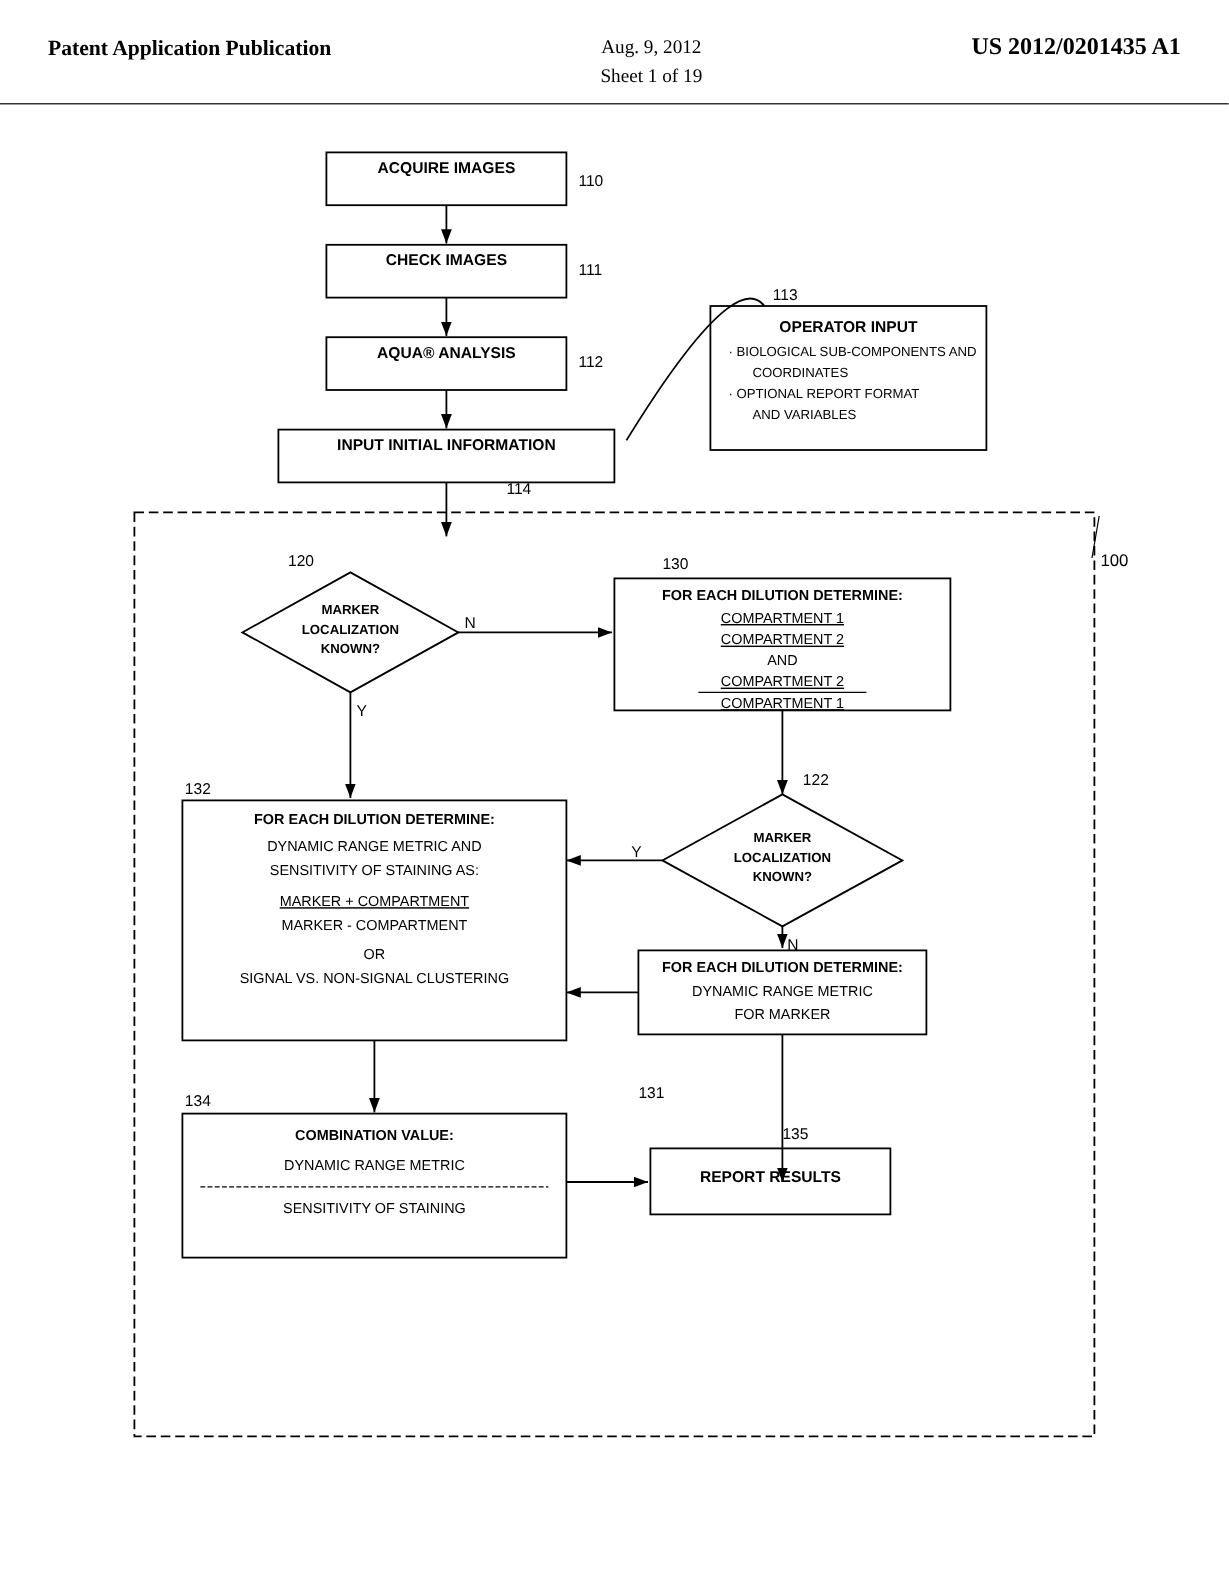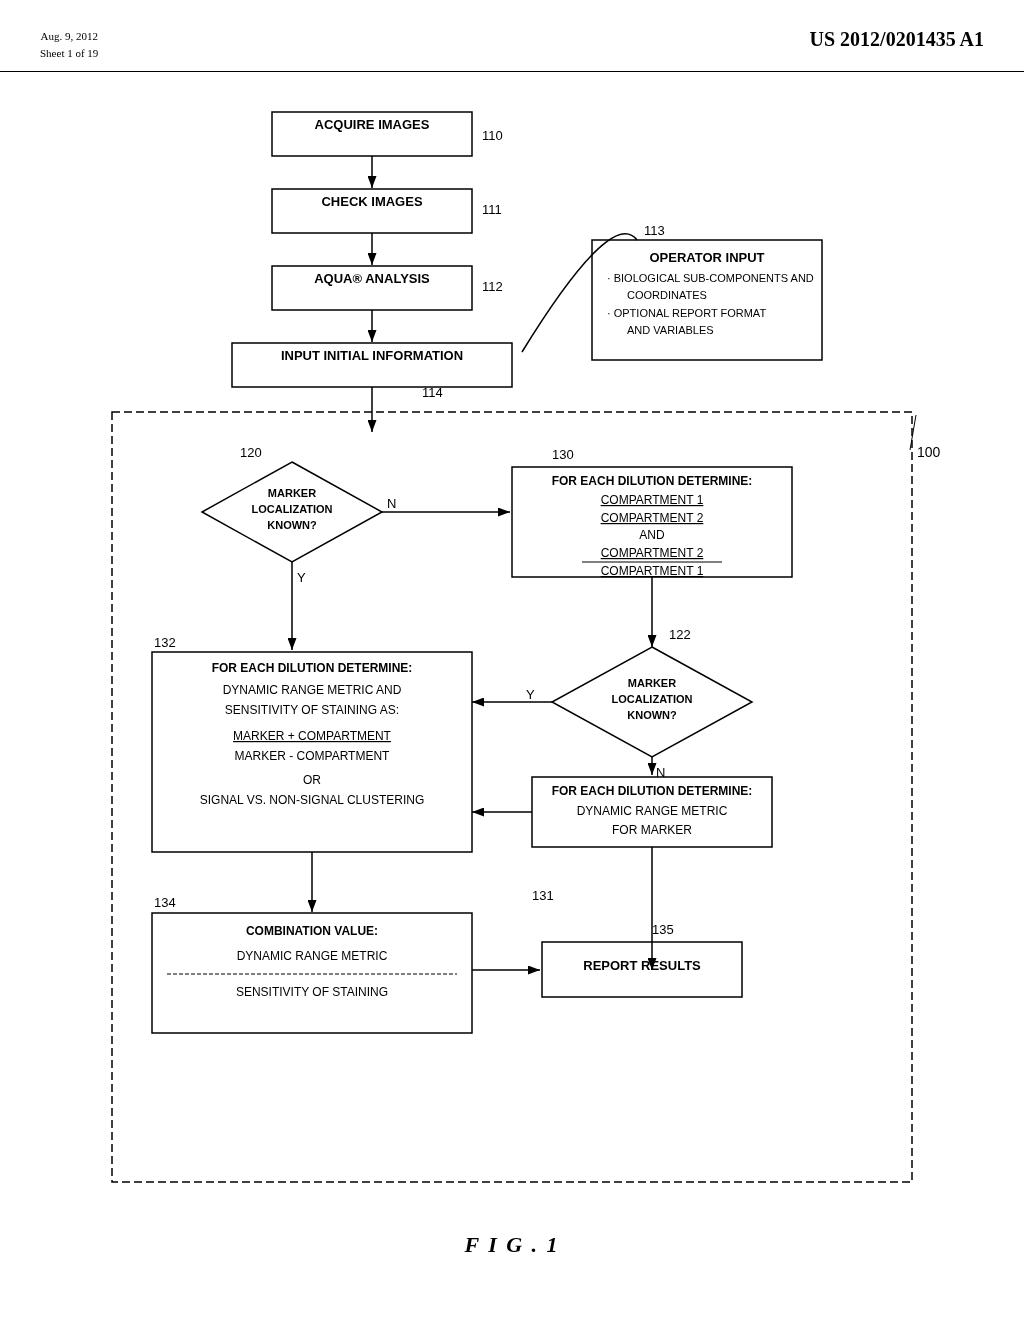--- a/index.html
+++ b/index.html
@@ -18,21 +18,21 @@
       align-items: flex-start;
       padding: 28px 40px 10px 40px;
       border-bottom: 1px solid #000;
     }
     .header-left {
       font-size: 18px;
       font-weight: bold;
       line-height: 1.4;
     }
     .header-center {
-      font-size: 11px;
+      font-size: 16px;
       text-align: center;
       line-height: 1.5;
     }
     .header-right {
       font-size: 20px;
       text-align: right;
       font-weight: bold;
     }
 
     
@@ -56,20 +56,23 @@
       font-weight: bold;
       font-style: italic;
       margin-top: 10px;
       letter-spacing: 2px;
     }
   </style>
 </head>
 <body>
 
 <div class="header">
+  <div class="header-left">
+    <span>Patent Application Publication</span>
+  </div>
   <div class="header-center">
     <div>Aug. 9, 2012</div>
     <div>Sheet 1 of 19</div>
   </div>
   <div class="header-right">
     <span>US 2012/0201435 A1</span>
   </div>
 </div>
 
 <div class="diagram-area">
@@ -204,14 +207,13 @@
     <text x="570" y="878" text-anchor="middle" font-family="Arial,sans-serif" font-size="13" font-weight="bold">REPORT RESULTS</text>
 
     <text x="580" y="842" text-anchor="start" font-family="Arial,sans-serif" font-size="13">135</text>
 
     <line x1="400" y1="878" x2="468" y2="878" stroke="#000" stroke-width="1.5" marker-end="url(#arrowhead)"></line>
 
     <line x1="580" y1="755" x2="580" y2="878" stroke="#000" stroke-width="1.5" marker-end="url(#arrowhead)"></line>
 
   </svg>
 
-  <div class="fig-label">F I G . 1</div>
 </div>
 
 </body></html>

